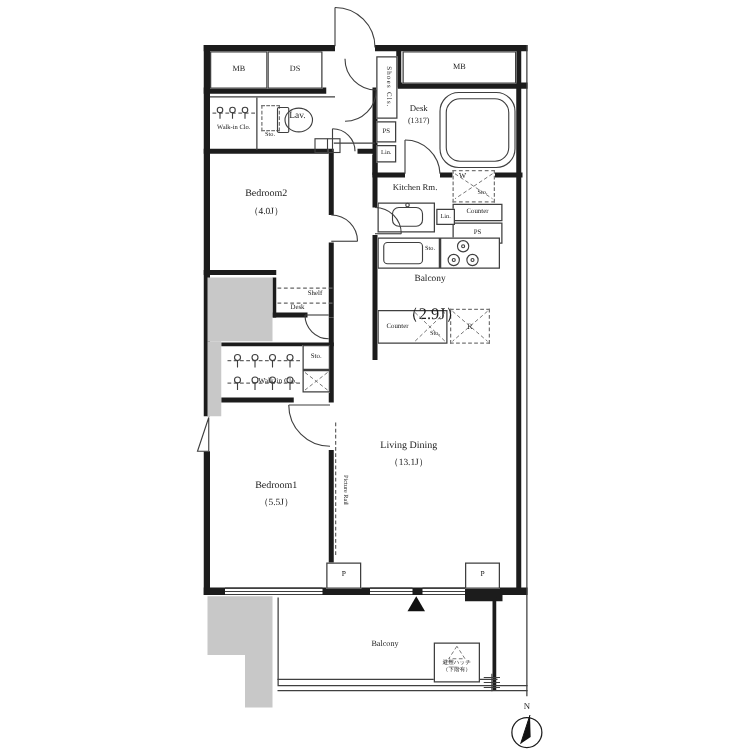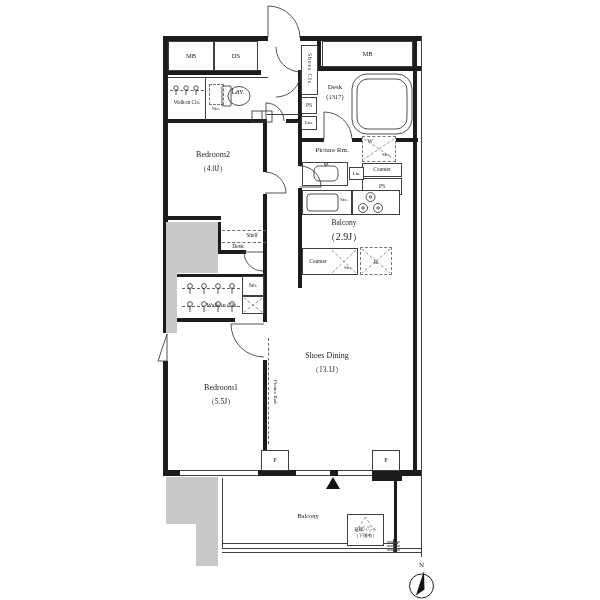--- a/index.html
+++ b/index.html
@@ -117,31 +117,31 @@
   </div>
 <div class="tbox" style="left:372px;top:450px;width:28px;height:21px;font-size:6px">
     <span>P</span>
   </div>
 <div class="tbox" style="left:347px;top:514px;width:37px;height:32px"></div>
 
 <div class="lbl" style="left:225px;top:88px;width:26px;font-size:7.5px">Lav.</div>
 <div class="lbl" style="left:167px;top:100px;width:40px;font-size:5.2px">Walk-in Clo.</div>
 <div class="lbl" style="left:318px;top:84px;width:34px;font-size:7px">Desk</div>
 <div class="lbl" style="left:318px;top:93px;width:34px;font-size:6.5px">(1317)</div>
-<div class="lbl" style="left:302px;top:147px;width:60px;font-size:7px">Picture Rm.</div>
+<div class="lbl" style="left:302px;top:147px;width:60px;font-size:7px">Kitchen Rm.</div>
 <div class="lbl" style="left:322px;top:219px;width:44px;font-size:7.5px">Balcony</div>
-<div class="lbl" style="left:322px;top:231px;width:44px;font-size:10px">（2.9J）</div>
+<div class="lbl" style="left:322px;top:244px;width:44px;font-size:13px">（2.9J）</div>
 <div class="lbl" style="left:184px;top:151px;width:58px;font-size:8px">Bedroom2</div>
 <div class="lbl" style="left:184px;top:165px;width:58px;font-size:7.5px">（4.0J）</div>
 <div class="lbl" style="left:240px;top:232px;width:24px;font-size:5.5px">Shelf</div>
 <div class="lbl" style="left:226px;top:243px;width:24px;font-size:5.5px">Desk</div>
 <div class="lbl" style="left:200px;top:302px;width:44px;font-size:6px">Walk-in Clo.</div>
 <div class="lbl" style="left:192px;top:384px;width:58px;font-size:8px">Bedroom1</div>
 <div class="lbl" style="left:192px;top:398px;width:58px;font-size:7.5px">（5.5J）</div>
-<div class="lbl" style="left:294px;top:352px;width:66px;font-size:8px">Shoes Dining</div>
+<div class="lbl" style="left:294px;top:352px;width:66px;font-size:8px">Living Dining</div>
 <div class="lbl" style="left:294px;top:366px;width:66px;font-size:7.5px">（13.1J）</div>
 <div class="lbl" style="left:288px;top:512px;width:40px;font-size:6.5px">Balcony</div>
 <div class="lbl" style="left:348px;top:528px;width:35px;font-size:4.5px">避難ハッチ</div>
 <div class="lbl" style="left:348px;top:534px;width:35px;font-size:4.5px">（下階有）</div>
 <div class="lbl" style="left:414px;top:562px;width:15px;font-size:7px">N</div>
 <div class="lbl vtext" style="left:269px;top:366px;width:9px;height:52px;font-size:5px;letter-spacing:0">Picture Rail</div>
 
 <i class="dash-v" style="left:268px;top:338px;height:106px"></i>
 <i class="dash-h" style="left:222px;top:230px;width:44px"></i>
 <i class="dash-h" style="left:222px;top:242px;width:44px"></i>

